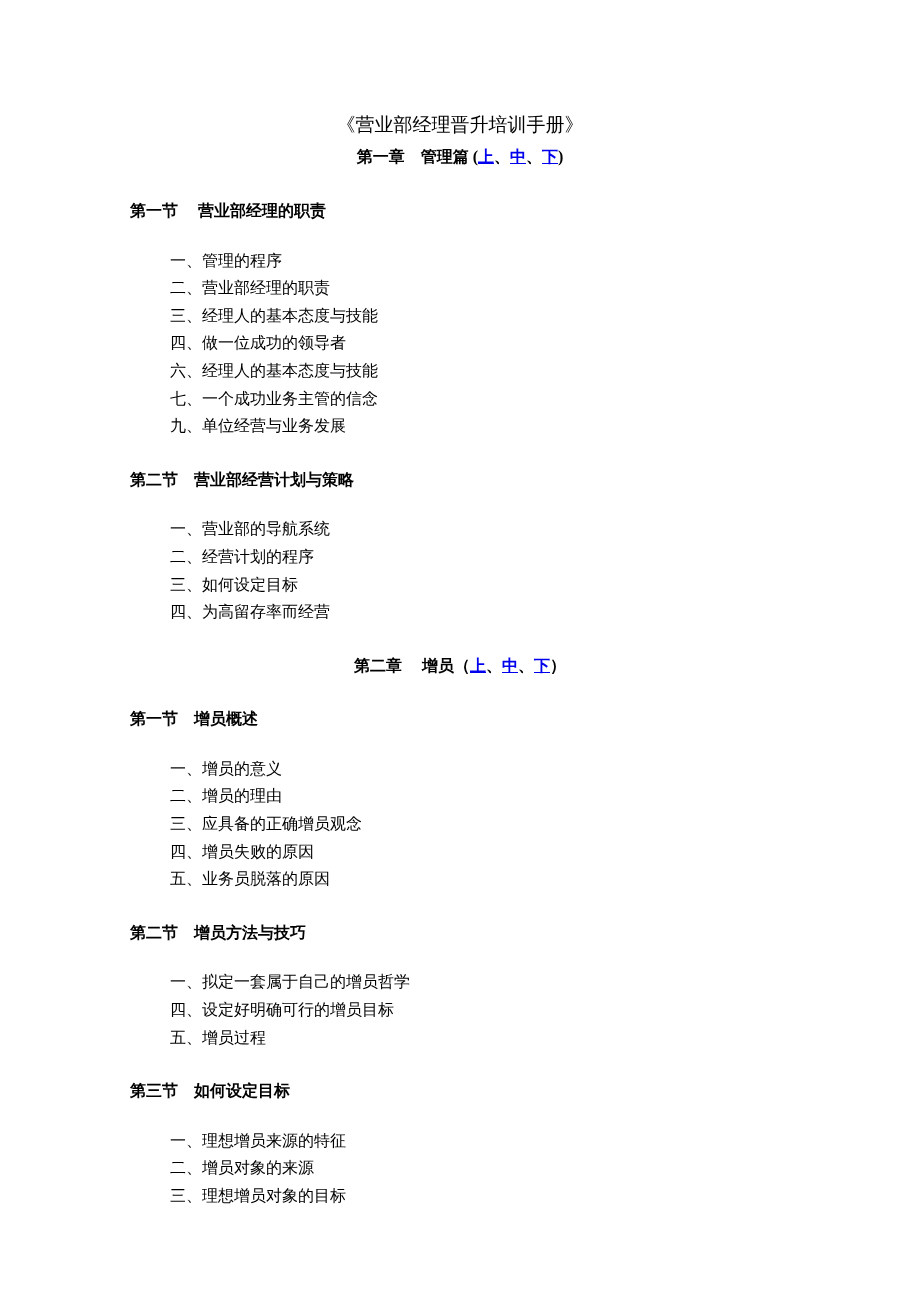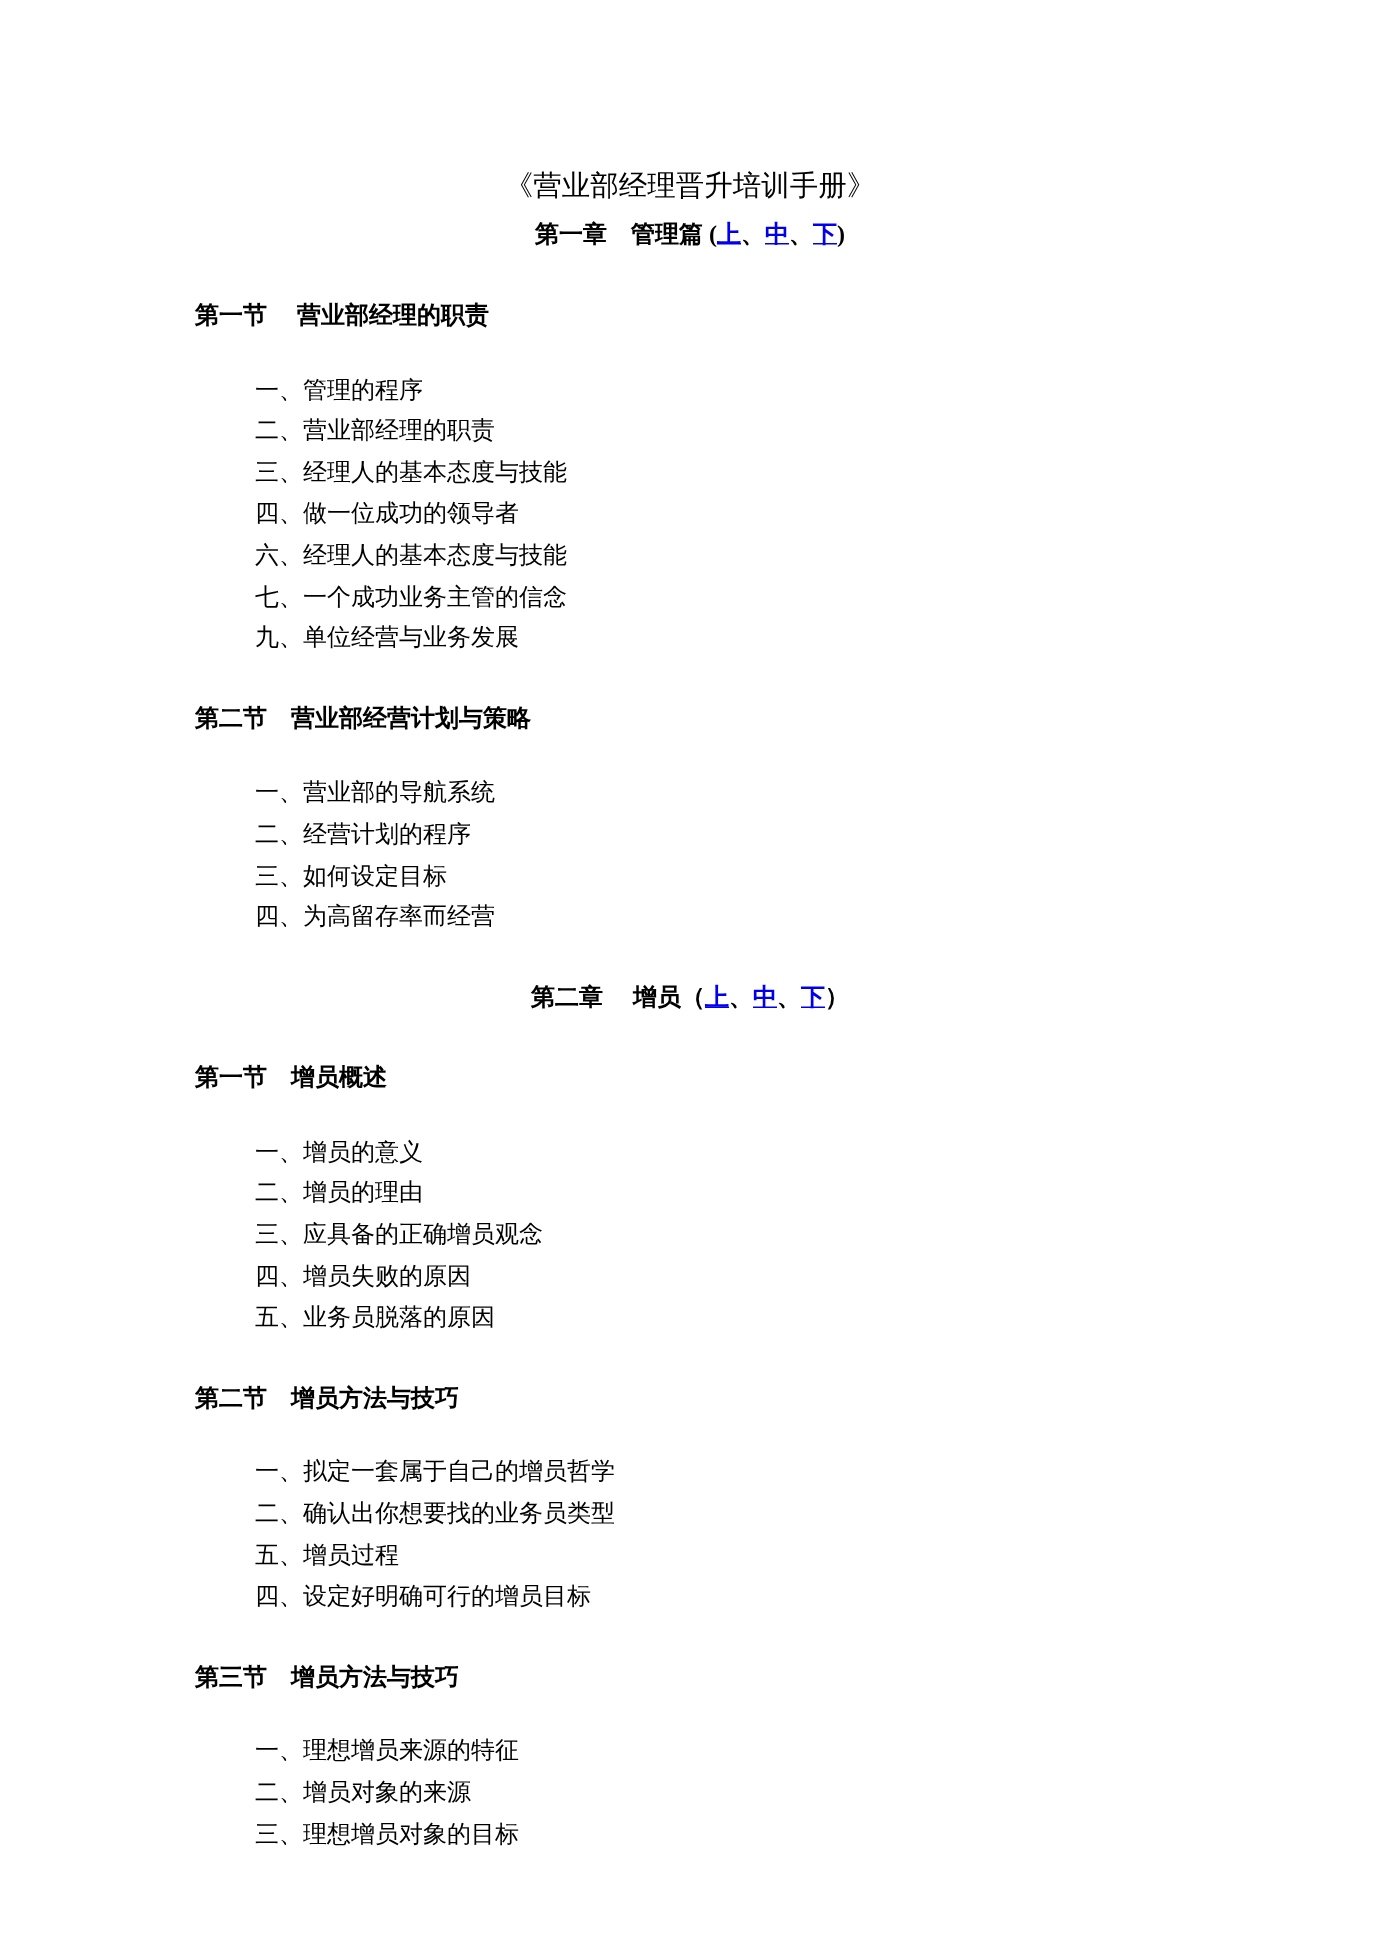--- a/index.html
+++ b/index.html
@@ -87,23 +87,22 @@
   <div class="item">一、增员的意义</div>
   <div class="item">二、增员的理由</div>
   <div class="item">三、应具备的正确增员观念</div>
   <div class="item">四、增员失败的原因</div>
   <div class="item">五、业务员脱落的原因</div>
 </div>
 
 <div class="section-title">第二节　增员方法与技巧</div>
 <div class="item-list">
   <div class="item">一、拟定一套属于自己的增员哲学</div>
-  <div class="item">二、确认出你想要找的业务员类型</div>
+  <div class="item">四、设定好明确可行的增员目标</div>
   <div class="item">五、增员过程</div>
-  <div class="item">四、设定好明确可行的增员目标</div>
 </div>
 
-<div class="section-title">第三节　增员方法与技巧</div>
+<div class="section-title">第三节　如何设定目标</div>
 <div class="item-list">
   <div class="item">一、理想增员来源的特征</div>
   <div class="item">二、增员对象的来源</div>
   <div class="item">三、理想增员对象的目标</div>
 </div>
 
 </body></html>

